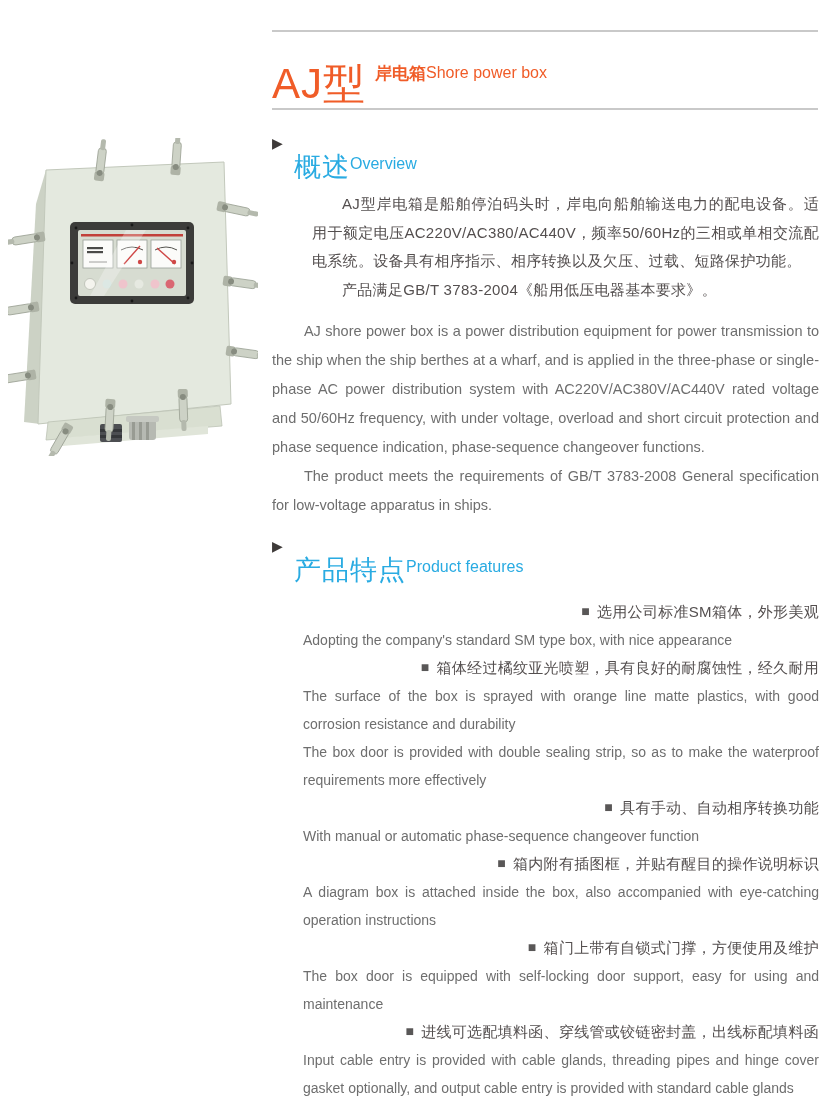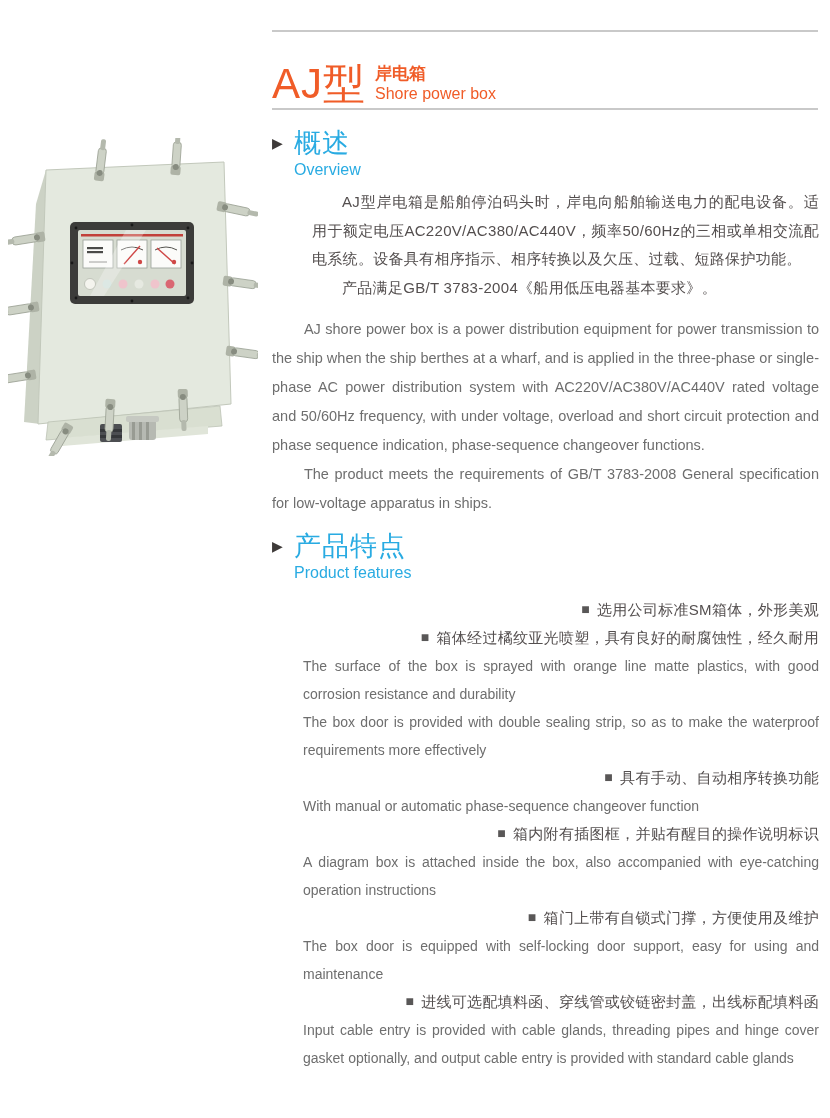--- a/index.html
+++ b/index.html
@@ -7,35 +7,35 @@
   body { font-family:"Liberation Sans","DejaVu Sans",sans-serif; }
   .page { position:relative; width:830px; height:1118px; background:#fff; overflow:hidden; }
 
   .rule { position:absolute; left:272px; width:546px; height:2px; background:#c9c9c9; }
   .rule-top { top:30px; }
   .rule-under-title { top:108px; }
 
   
   .title-block { position:absolute; left:272px; top:60px; display:flex; align-items:flex-start; color:#f05c28; }
   .title-model { font-size:42px; line-height:48px; letter-spacing:1px; }
-  .title-sub { margin-left:9px; margin-top:3px; display:flex; flex-direction:column; }
+  .title-sub { margin-left:9px; margin-top:3px; display:flex; }
   .title-cn { font-size:17px; font-weight:bold; line-height:21px; }
   .title-en { font-size:16px; line-height:20px; }
 
   
   .product-photo { position:absolute; left:8px; top:138px; width:250px; height:318px; }
 
   
   .section { position:absolute; left:272px; width:547px; }
   .section-overview { top:128px; }
   .section-features { top:531px; }
 
   .sec-header { display:flex; align-items:flex-start; }
   .sec-marker { color:#3e3a39; font-size:14px; line-height:30px; width:22px; flex:0 0 22px; }
-  .sec-titles { display:flex; flex-direction:column; }
+  .sec-titles { display:flex; flex-direction:row;margin-top:24px; }
   .sec-title-cn { color:#29abe2; font-size:27px; line-height:30px; font-weight:500; letter-spacing:1px; }
   .sec-title-en { color:#29abe2; font-size:16px; line-height:21px; margin-top:1px; }
 
   .cn-paras { margin-top:8px;margin-left:40px; }
   .cn-paras p { font-size:15px; line-height:28.5px; color:#544f4f; text-align:justify; text-indent:2em; letter-spacing:0.3px; }
   .en-paras { margin-top:13px; }
   .en-paras p { font-size:14.5px; line-height:29px; color:#6e6e6e; text-align:justify; text-indent:2.2em; }
 
   
   .feature-list { margin-top:13px; padding-left:10px; }
@@ -170,20 +170,21 @@
       <span class="sec-marker">▶</span>
       <span class="sec-titles">
         <span class="sec-title-cn">产品特点</span>
         <span class="sec-title-en">Product features</span>
       </span>
     </div>
 
     <div class="feature-list">
       <div class="feature">
         <div class="feature-cn"><span class="feature-bullet">■</span><span>选用公司标准SM箱体，外形美观</span></div>
+        <div class="feature-en">Adopting the company's standard SM type box, with nice appearance</div>
       </div>
       <div class="feature">
         <div class="feature-cn"><span class="feature-bullet">■</span><span>箱体经过橘纹亚光喷塑，具有良好的耐腐蚀性，经久耐用</span></div>
         <div class="feature-en">The surface of the box is sprayed with orange line matte plastics, with good corrosion resistance and durability</div>
       </div>
       <div class="feature">
         <div class="feature-en">The box door is provided with double sealing strip, so as to make the waterproof requirements more effectively</div>
       </div>
       <div class="feature">
         <div class="feature-cn"><span class="feature-bullet">■</span><span>具有手动、自动相序转换功能</span></div>

